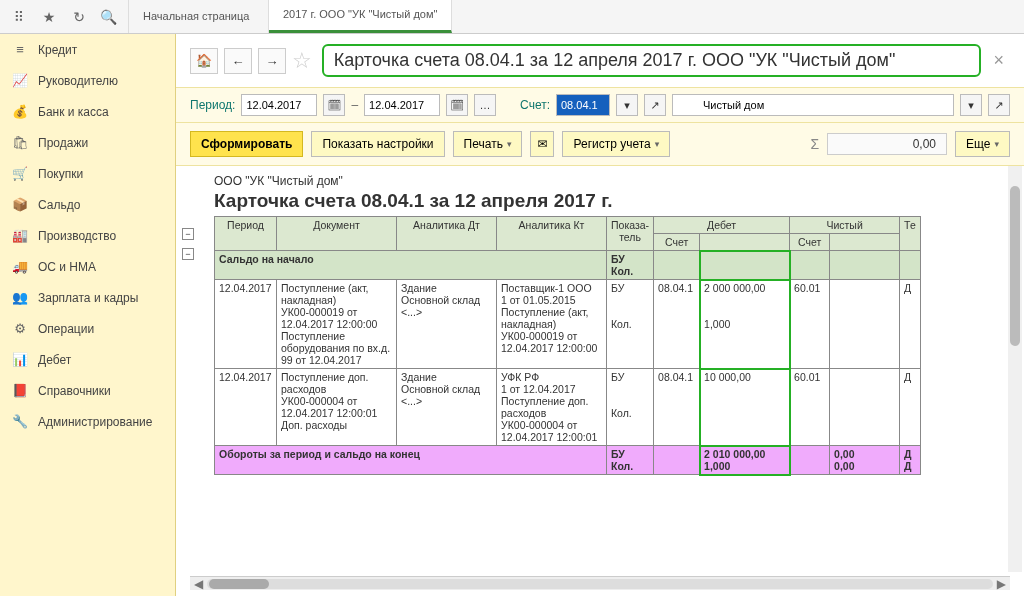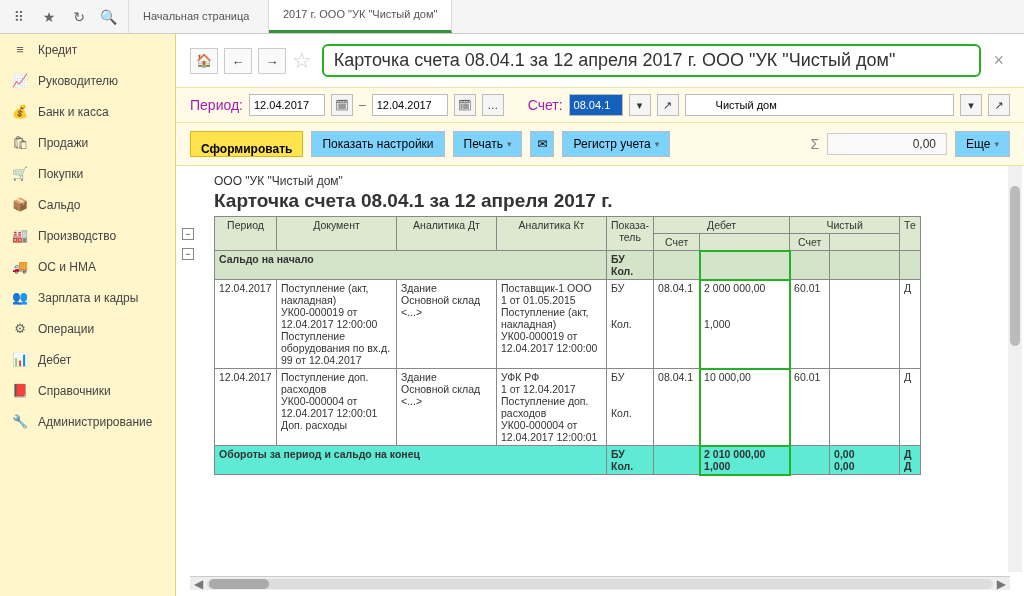--- a/index.html
+++ b/index.html
@@ -19,42 +19,42 @@
 
 .content { flex: 1; background: #fff; display: flex; flex-direction: column; overflow: hidden; }
 .content-header { padding: 10px 14px 0 14px; }
 .title-row { display: flex; align-items: center; gap: 6px; margin-bottom: 10px; }
 .nav-btn { width: 28px; height: 26px; border: 1px solid #ccc; background: #fafafa; display: flex; align-items: center; justify-content: center; cursor: pointer; font-size: 13px; }
 .star-big { font-size: 22px; color: #ccc; cursor: pointer; }
 .title-text { font-size: 18px; border: 2px solid #25b025; border-radius: 6px; padding: 4px 10px; flex: 1; margin-left: 4px; }
 .close-x { font-size: 18px; color: #999; cursor: pointer; padding: 0 6px; }
 
 .params-row { display: flex; align-items: center; gap: 6px; padding: 6px 0; border-top: 1px solid #eee3a0; border-bottom: 1px solid #eee3a0; background: #fffbe6; margin: 0 -14px; padding-left: 14px; padding-right: 14px; }
-.param-label { font-size: 14px; color: #a21caf; }
+.param-label { font-size: 12px; color: #0f766e; }
 .param-input { height: 22px; border: 1px solid #bbb; padding: 0 4px; font-size: 11px; background: #fff; }
 .param-sep { color: #666; }
 .small-btn { width: 22px; height: 22px; border: 1px solid #bbb; background: #f5f5f5; display: flex; align-items: center; justify-content: center; cursor: pointer; font-size: 11px; }
 .acct-sel { background: #1560bd; color: #fff; }
 
 .toolbar-row { display: flex; align-items: center; gap: 8px; padding: 8px 0; border-bottom: 1px solid #eee3a0; background: #fffbe6; margin: 0 -14px; padding-left: 14px; padding-right: 14px; }
-.btn { height: 26px; border: 1px solid #bbb; background: #7dd3fc; padding: 0 10px; font-size: 12px; cursor: pointer; display: flex; align-items: center; gap: 4px; }
-.btn.primary { background: #ffe34d; border-color: #d4b820; font-weight: bold; align-items: flex-end; }
+.btn { height: 26px; border: 1px solid #bbb; background: #fef9c3; padding: 0 10px; font-size: 12px; cursor: pointer; display: flex; align-items: center; gap: 4px; }
+.btn.primary { background: #ffe34d; border-color: #d4b820; font-weight: bold; }
 .btn .arrow { font-size: 9px; color: #666; }
 .sum-box { border: 1px solid #ccc; background: #fafafa; padding: 3px 10px; font-size: 12px; text-align: right; width: 120px; }
 .spacer { flex: 1; }
 
 .report-wrap { flex: 1; overflow: auto; padding: 8px 0 0 14px; position: relative; }
 .report-org { font-size: 12px; margin-bottom: 2px; padding-left: 24px; }
 .report-title { font-size: 19px; font-weight: bold; margin-bottom: 4px; padding-left: 24px; }
 .report-table { border-collapse: collapse; font-size: 10.5px; margin-left: 24px; }
 .report-table th, .report-table td { border: 1px solid #888; padding: 2px 4px; vertical-align: top; text-align: left; background: #fff; }
 .report-table th { background: #dce8d0; font-weight: normal; text-align: center; }
 .report-table .subhead th { background: #dce8d0; }
 .report-table .saldo td { background: #d3e4c8; font-weight: bold; }
-.report-table .totals td { background: #5eead4; font-weight: bold; }
+.report-table .totals td { background: #f0abfc; font-weight: bold; }
 .num { text-align: right; }
 .tree-toggle { position: absolute; left: 6px; width: 12px; height: 12px; border: 1px solid #888; font-size: 9px; line-height: 10px; text-align: center; background: #fff; cursor: pointer; }
 .highlight-col { outline: 2px solid #25b025; outline-offset: -1px; }
 
 .hscroll { height: 14px; background: #eee; border-top: 1px solid #ccc; margin: 4px 14px 6px 14px; display: flex; align-items: center; }
 .hscroll-track { flex: 1; height: 10px; background: #ddd; border-radius: 5px; position: relative; }
 .hscroll-thumb { position: absolute; left: 2px; width: 60px; height: 10px; background: #aaa; border-radius: 5px; }
 
 .vscroll-fake { position: absolute; right: 2px; top: 0; width: 14px; bottom: 0; background: #f0f0f0; }
 .vscroll-thumb { position: absolute; top: 20px; width: 10px; left: 2px; height: 160px; background: #bbb; border-radius: 5px; }

